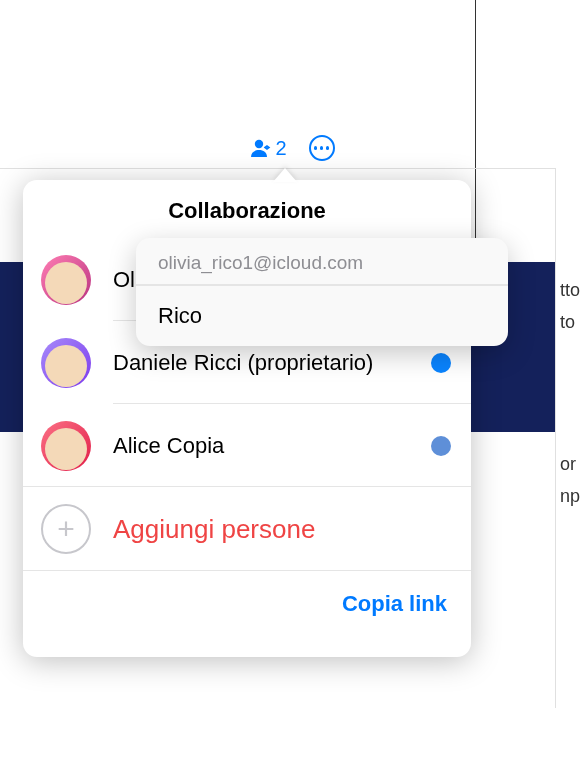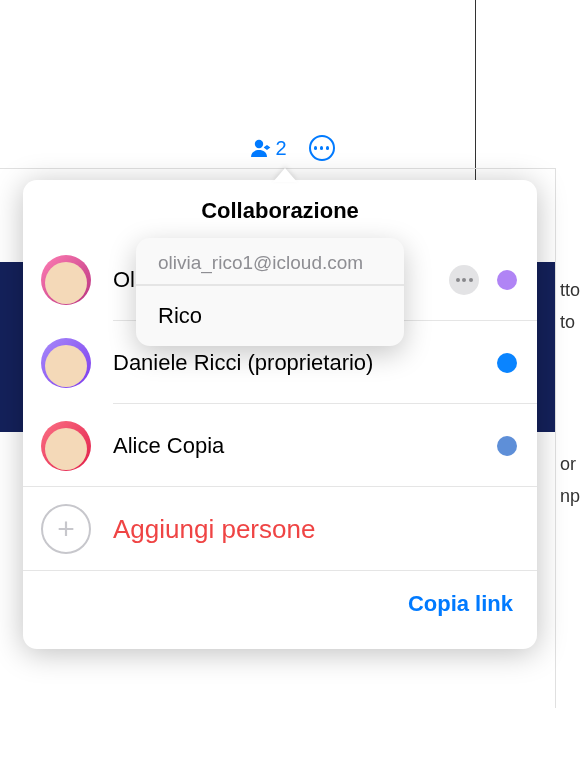--- a/index.html
+++ b/index.html
@@ -104,21 +104,21 @@
       font-size: 18px;
       overflow: hidden;
       white-space: nowrap;
       z-index: 2;
       padding-left: 4px;
     }
     .popover {
       position: absolute;
       top: 180px;
       left: 23px;
-      width: 514px;
+      width: 448px;
       background: #fff;
       border-radius: 14px;
       box-shadow: 0 4px 30px rgba(0,0,0,0.25);
       z-index: 4;
       overflow: hidden;
     }
     .popover-title {
       text-align: center;
       font-size: 22px;
       font-weight: 600;
@@ -226,32 +226,32 @@
       line-height: 1;
     }
     .add-label {
       margin-left: 22px;
       font-size: 26px;
       color: #ef4444;
     }
     .footer-row {
       display: flex;
       justify-content: flex-end;
-      padding: 20px 24px 32px;
+      padding: 20px 24px 40px;
     }
     .copy-link {
       font-size: 22px;
       font-weight: 600;
       color: #007aff;
     }
     .context-menu {
       position: absolute;
       top: 238px;
       left: 136px;
-      width: 268px;
+      width: 372px;
       background: #f9f9f9;
       border-radius: 14px;
       box-shadow: 0 8px 28px rgba(0,0,0,0.22);
       z-index: 10;
       overflow: hidden;
     }
     .ctx-email {
       padding: 14px 22px 10px;
       font-size: 19px;
       color: #8e8e93;

